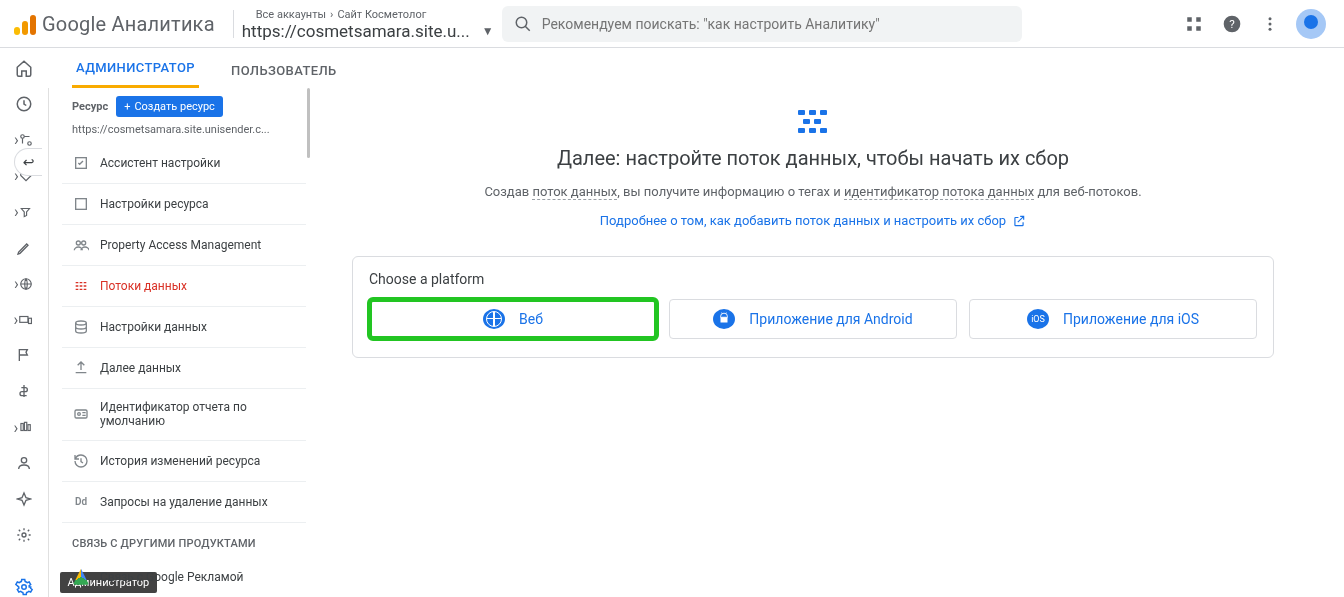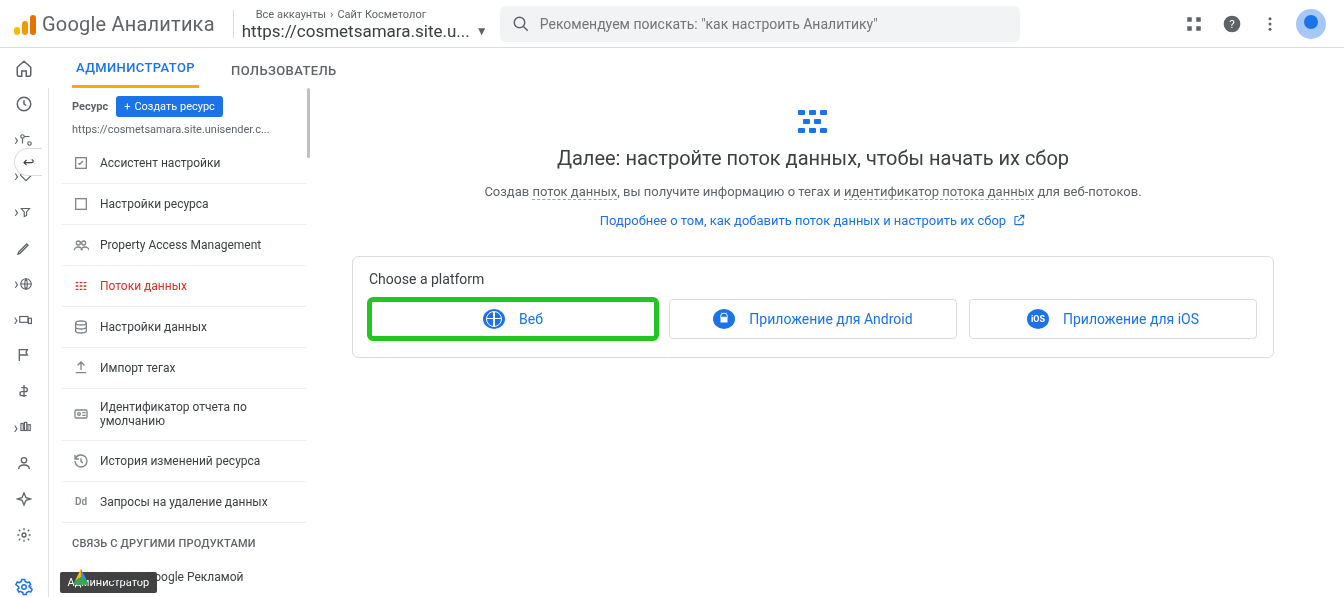--- a/index.html
+++ b/index.html
@@ -9,21 +9,21 @@
   .topbar { height: 48px; display: flex; align-items: center; border-bottom: 1px solid #dadce0; padding: 0 8px 0 4px; }
   .logo-wrap { display: flex; align-items: center; gap: 6px; padding: 0 14px 0 10px; }
   .logo-mark { width: 22px; height: 22px; position: relative; }
   .logo-mark .b1 { position:absolute; left:0; bottom:0; width:6px; height:8px; background:#fbbc04; border-radius:3px; }
   .logo-mark .b2 { position:absolute; left:8px; bottom:0; width:6px; height:14px; background:#f29900; border-radius:3px; }
   .logo-mark .b3 { position:absolute; left:16px; bottom:0; width:6px; height:20px; background:#e37400; border-radius:3px; }
   .product-name { font-size: 20px; color:#5f6368; letter-spacing:0.2px; }
   .vsep { width:1px; height:28px; background:#dadce0; margin:0 8px 0 4px; }
   .account-picker { display:flex; flex-direction:column; cursor:pointer; min-width: 250px; padding: 2px 0 0 0; }
   .account-bc { font-size:11px; color:#5f6368; display:flex; gap:4px; align-items:center;margin-left:14px; }
-  .account-row { display:flex; align-items:center; gap:6px; }
+  .account-row { display:flex; align-items:center; gap:12px; }
   .account-url { font-size:17px; color:#3c4043; }
   .caret { color:#5f6368; font-size:12px; }
 
   .search-wrap { flex:1; display:flex; justify-content:flex-start; margin-left: 8px; }
   .search-box { width: 520px; height:36px; background:#f1f3f4; border-radius:6px; display:flex; align-items:center; padding:0 12px; color:#5f6368; gap:10px; }
   .search-box input { border:none; background:transparent; flex:1; font-size:14px; color:#3c4043; outline:none; }
 
   .top-icons { display:flex; align-items:center; gap:14px; padding-right:10px; }
   .tico { width:24px; height:24px; color:#5f6368; display:flex; align-items:center; justify-content:center; cursor:pointer; }
   .avatar { width:30px; height:30px; border-radius:50%; background:#a5c8f6; display:flex; align-items:center; justify-content:center; }
@@ -67,28 +67,28 @@
   .gad-ico::before { content:""; position:absolute; inset:0; background:conic-gradient(#4285f4 0 120deg,#34a853 120deg 240deg,#fbbc04 240deg 360deg); border-radius:3px; clip-path: polygon(50% 0,100% 100%,0 100%); }
 
   .vline { position:absolute; left:0; top:0; bottom:0; width:1px; background:#e0e0e0; }
 
   
   .content { flex:1; padding: 20px 52px 0 24px; display:flex; flex-direction:column; align-items:center; }
   .stream-ico { width:30px; height:26px; color:#1a73e8; margin-bottom:12px; }
   .headline { font-size:20px; color:#3c4043; margin-bottom:12px; text-align:center; }
   .subline { font-size:13px; color:#5f6368; text-align:center; margin-bottom:10px; line-height:1.6; }
   .subline u { text-decoration: none; border-bottom:1px dashed #9aa0a6; }
-  .learn { color:#1a73e8; font-size:13px; display:flex; align-items:center; gap:6px; margin-bottom:28px; cursor:pointer; }
+  .learn { color:#1a73e8; font-size:13px; display:flex; align-items:flex-end; gap:6px; margin-bottom:28px; cursor:pointer; }
 
   .platform-card { width: 100%; max-width: 922px; border:1px solid #dadce0; border-radius:6px; padding:14px 16px 18px 16px; align-self:stretch; margin:0 auto; }
   .platform-title { font-size:14px; color:#3c4043; margin-bottom:12px; }
   .platform-row { display:flex; gap:12px; }
   .platform-btn { flex:1; height:40px; border:1px solid #dadce0; border-radius:4px; background:#fff; display:flex; align-items:center; justify-content:center; gap:14px; color:#1a73e8; font-size:14px; cursor:pointer; }
   .platform-btn.hl { outline:5px solid #22c522; outline-offset:-3px; }
-  .p-ico { width:22px; height:20px; border-radius:50%; background:#1a73e8; color:#fff; display:flex; align-items:center; justify-content:center; font-size:12px; font-weight:700; }
+  .p-ico { width:22px; height:20px; border-radius:50%; background:#1a73e8; color:#fff; display:flex; align-items:center; justify-content:center; font-size:12px; font-weight:400; }
   .p-ico.web::after { content:""; width:14px; height:14px; border:1.5px solid #fff; border-radius:50%; position:relative; }
   .p-ico.web { position:relative; }
   .p-ico.web .grid { position:absolute; width:14px; height:14px; }
   .p-ico.web .grid::before, .p-ico.web .grid::after { content:""; position:absolute; background:#fff; }
   .p-ico.web .grid::before { left:6px; top:0; width:1.5px; height:14px; }
   .p-ico.web .grid::after { left:0; top:6px; width:14px; height:1.5px; }
 
   svg { display:block; }
 </style>
 </head>
@@ -303,21 +303,21 @@
                 </svg>
               </span>
             <span class="ptxt">Настройки данных</span>
           </div>
           <div class="pnav-item nb">
             <span class="pico">
                 <svg width="16" height="16" viewBox="0 0 24 24" fill="none" stroke="currentColor" stroke-width="2">
                   <path d="M12 3v12M7 8l5-5 5 5M4 19h16"></path>
                 </svg>
               </span>
-            <span class="ptxt">Импорт тегах</span>
+            <span class="ptxt">Далее данных</span>
           </div>
           <div class="pnav-item nb">
             <span class="pico">
                 <svg width="16" height="16" viewBox="0 0 24 24" fill="none" stroke="currentColor" stroke-width="2">
                   <rect x="3" y="6" width="18" height="12" rx="2"></rect>
                   <circle cx="9" cy="12" r="2"></circle>
                   <path d="M14 10h5M14 14h5"></path>
                 </svg>
               </span>
             <span class="ptxt">Идентификатор отчета по умолчанию</span>

